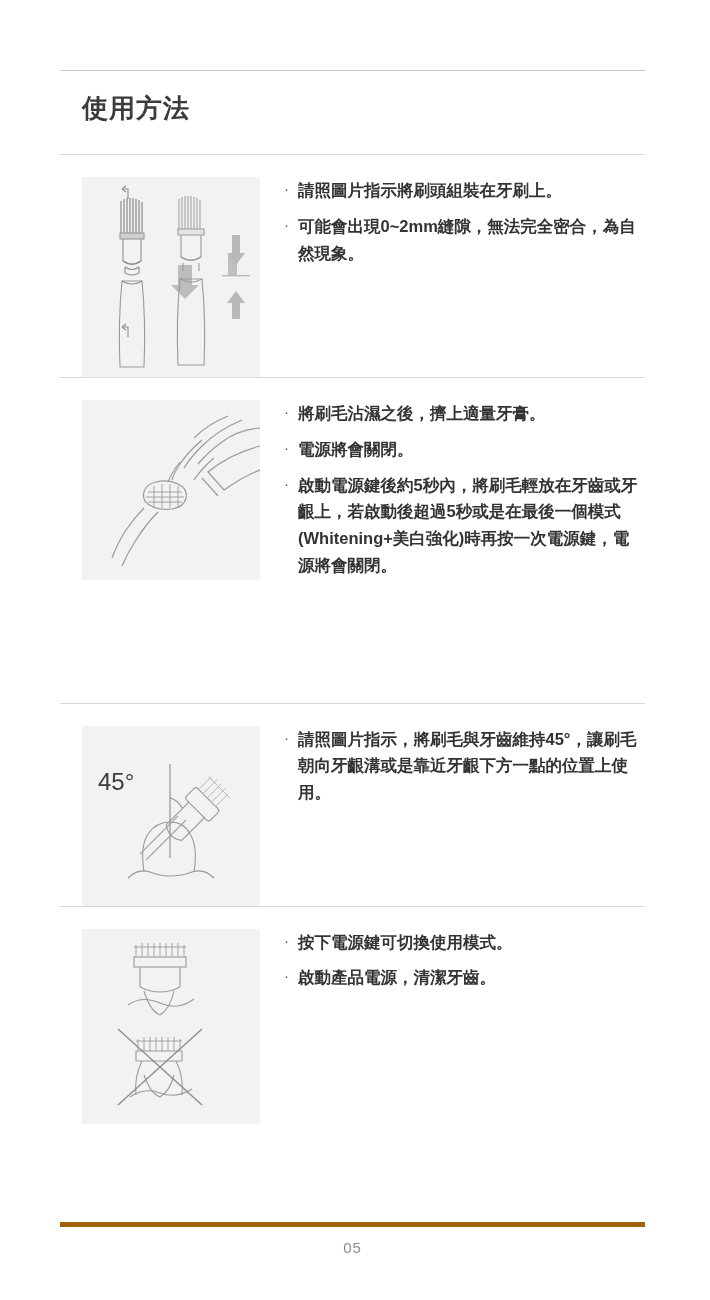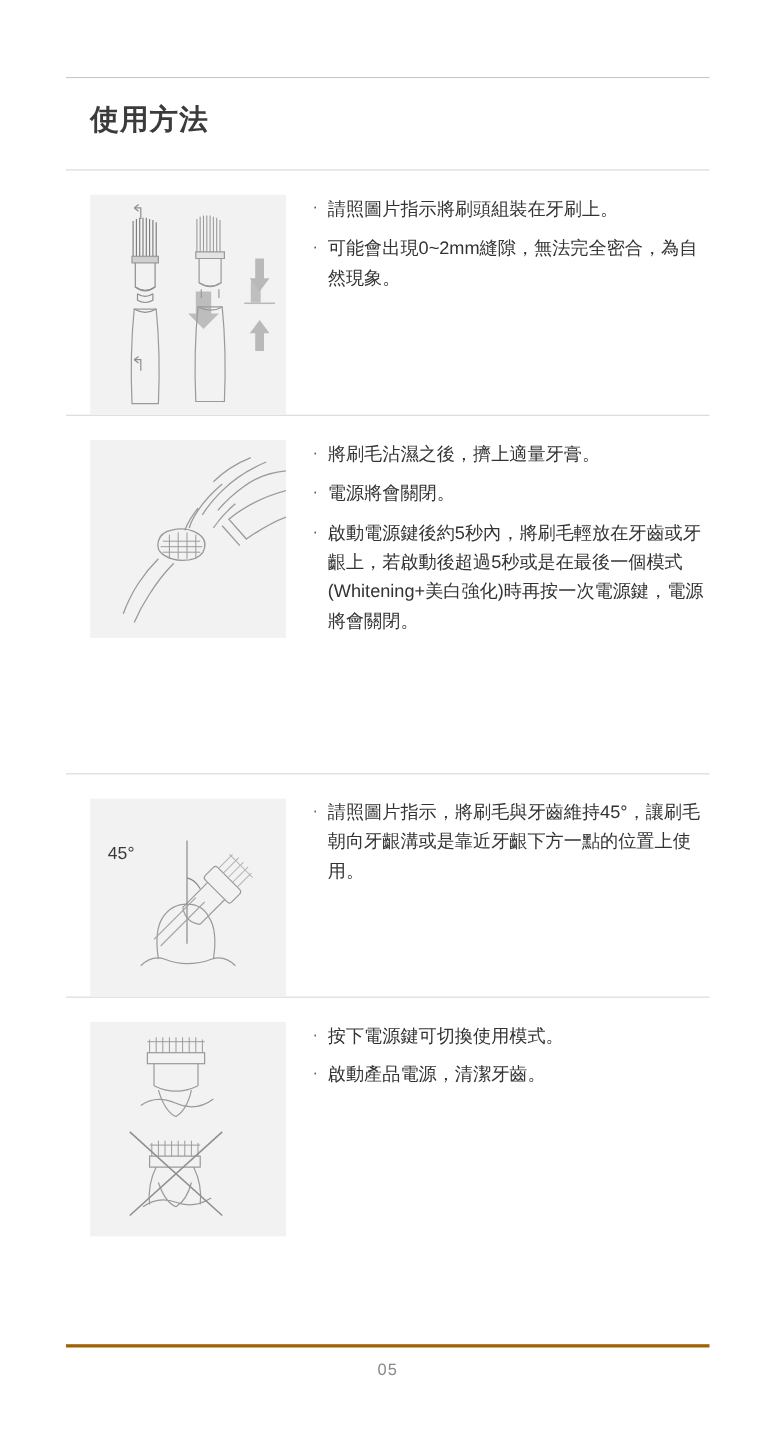--- a/index.html
+++ b/index.html
@@ -76,52 +76,52 @@
     color: #333333;
     margin-bottom: 9px;
   }
   .bullet .dot {
     width: 14px;
     min-width: 14px;
     color: #555;
     font-size: 15px;
     line-height: 1.62;
   }
-  .bullet .txt { flex: 1; }
+  .bullet .txt { flex: 1; font-weight: bold; }
   .note {
     font-size: 16.5px;
     line-height: 1.62;
     font-weight: bold;
     color: #333333;
     margin-top: 4px;
     margin-left: 14px;
   }
   .step-spacer-1 { height: 18px; }
   .step-spacer-2 { height: 115px; }
   .step-spacer-3 { height: 20px; }
   .step-spacer-4 { height: 20px; }
   .footer {
     position: absolute;
     left: 60px;
     top: 1222px;
     width: 585px;
-    border-top: 3px solid #a16207;
+    border-top: 5px solid #a16207;
   }
   .page-num {
     text-align: center;
     font-size: 15px;
     color: #8a8a8a;
     margin-top: 12px;
     letter-spacing: 1px;
   }
   .angle-label {
     position: absolute;
     left: 16px;
     top: 42px;
-    font-size: 16px;
+    font-size: 24px;
     color: #3b3b3b;
   }
   svg { display: block; }
 </style>
 </head>
 <body>
 
 <div class="page">
 
   <div class="content">

